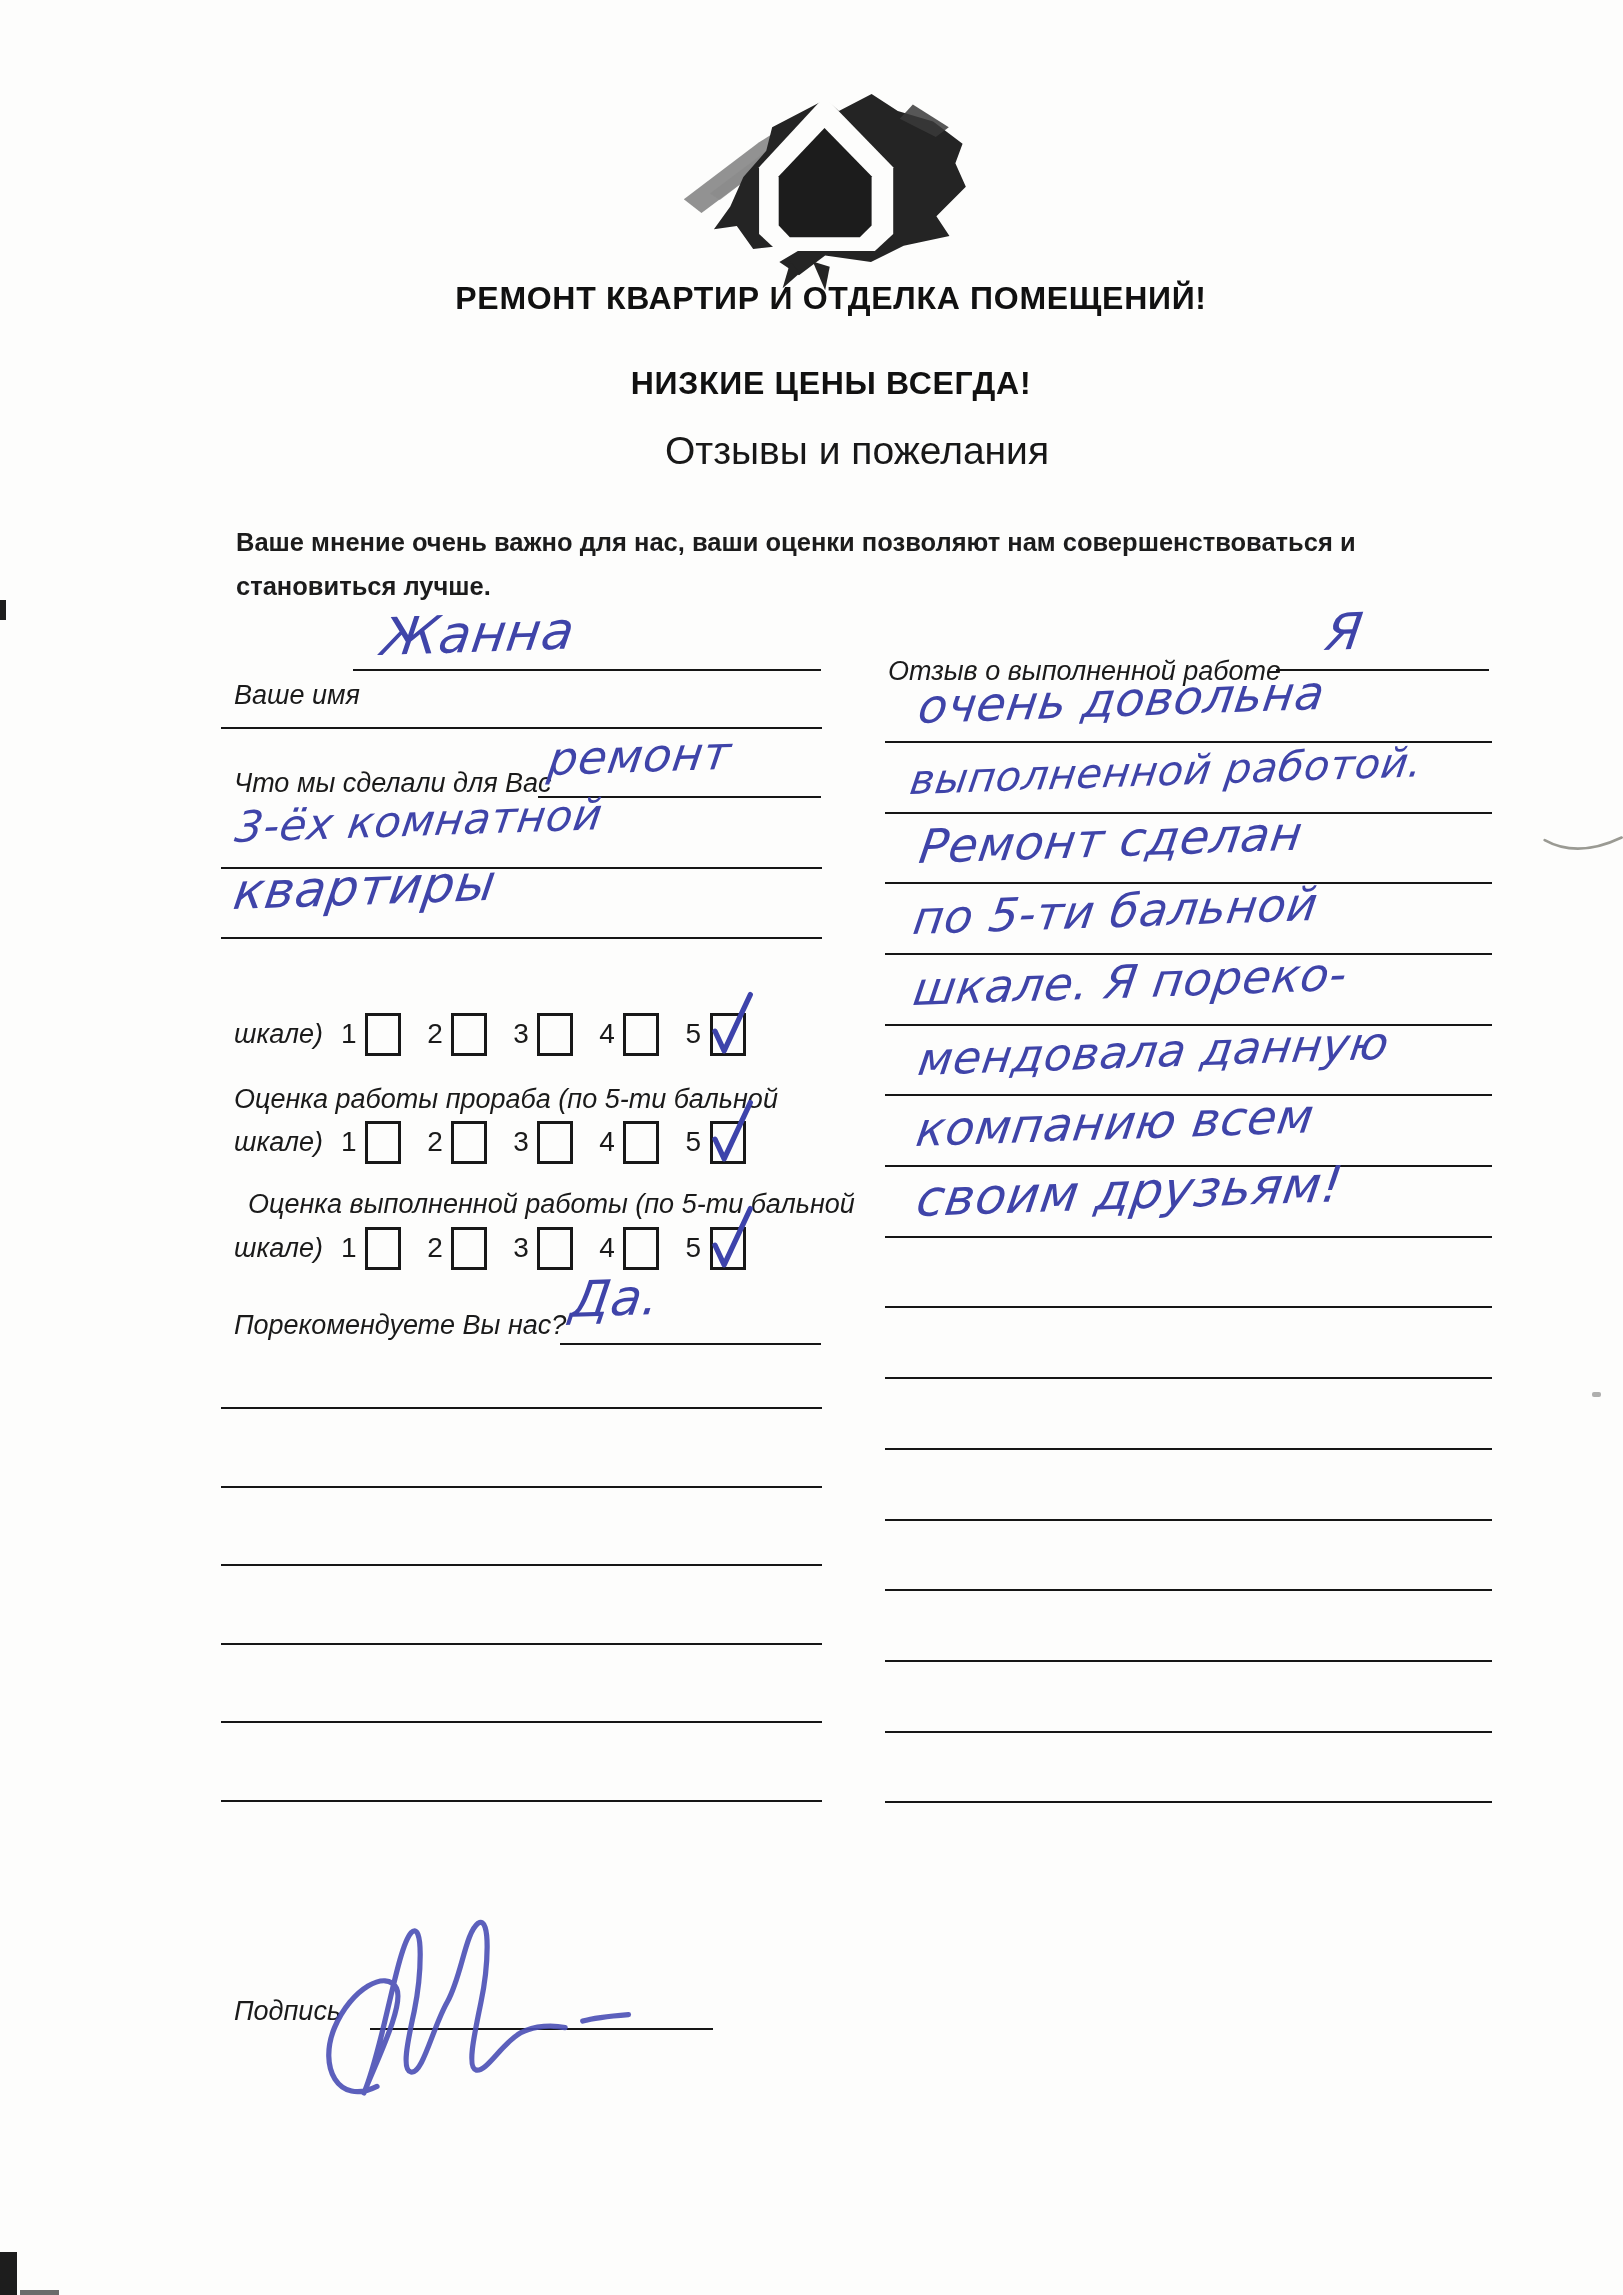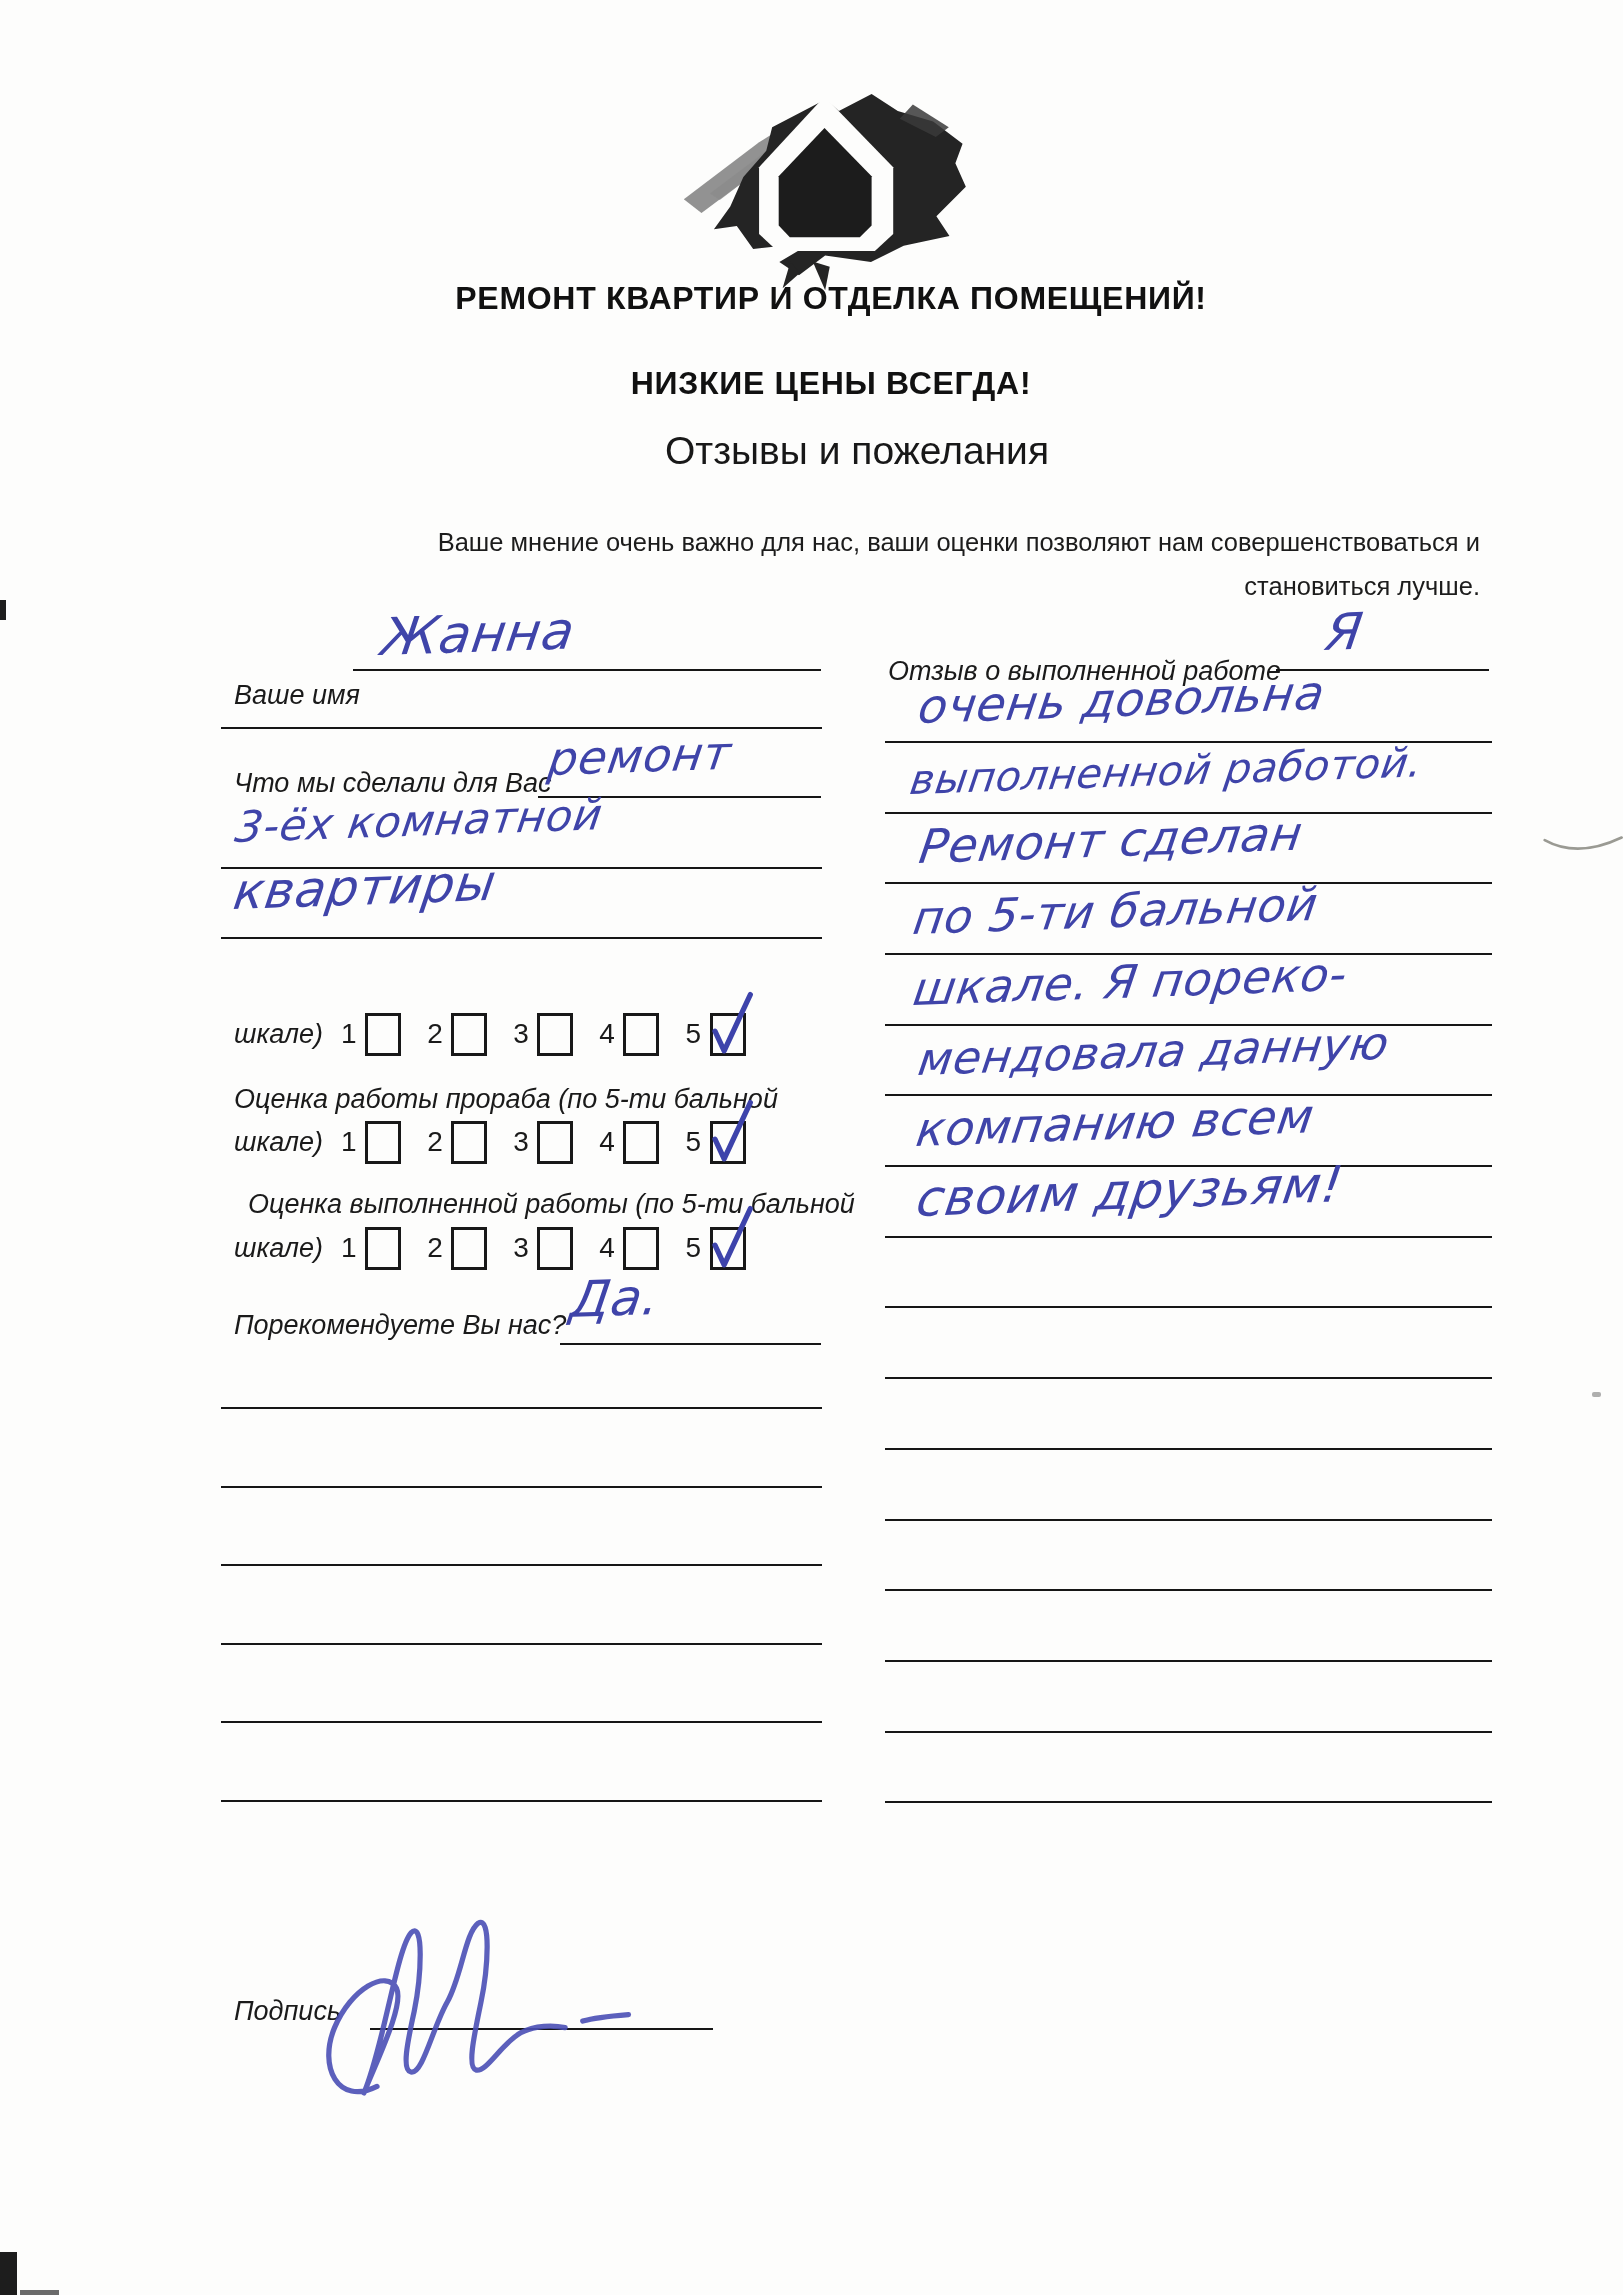--- a/index.html
+++ b/index.html
@@ -3,22 +3,22 @@
 <meta charset="utf-8">
 <style>
   html,body{margin:0;padding:0;background:#e8e8e8;}
   .page{position:relative;width:1623px;height:2295px;background:#fdfdfc;overflow:hidden;
         font-family:"Liberation Sans",sans-serif;color:#1a1a1a;}
   .abs{position:absolute;}
   .hdr{position:absolute;left:111px;width:1440px;text-align:center;
        font-weight:bold;font-size:32px;letter-spacing:0.7px;color:#111;}
   .title{position:absolute;left:209px;width:1296px;text-align:center;
          font-size:39px;font-weight:400;color:#181818;}
-  .intro{position:absolute;left:236px;width:1244px;text-align:right;
-         font-size:25.5px;line-height:44px;color:#1c1c1c;}
+  .intro{position:absolute;left:236px;width:1244px;text-align:left;
+         font-size:25.5px;line-height:44px;color:#1c1c1c;font-weight:bold;}
   .lbl{position:absolute;font-style:italic;font-size:27px;line-height:1.2;
        color:#1a1a1a;white-space:nowrap;}
   .rule{position:absolute;height:0;border-bottom:2.6px solid #161616;}
   .hw{position:absolute;font-family:"DejaVu Sans",sans-serif;font-style:italic;
       color:#3f44a9;white-space:nowrap;transform:skewX(-10deg) rotate(-2deg);
       transform-origin:left bottom;letter-spacing:0.7px;}
   .cbrow{position:absolute;display:flex;align-items:center;height:42px;}
   .cbrow .lbl2{font-style:italic;font-size:27px;margin-right:18px;}
   .grp{display:flex;align-items:center;margin-right:26px;}
   .num{font-size:28px;margin-right:8.5px;}

